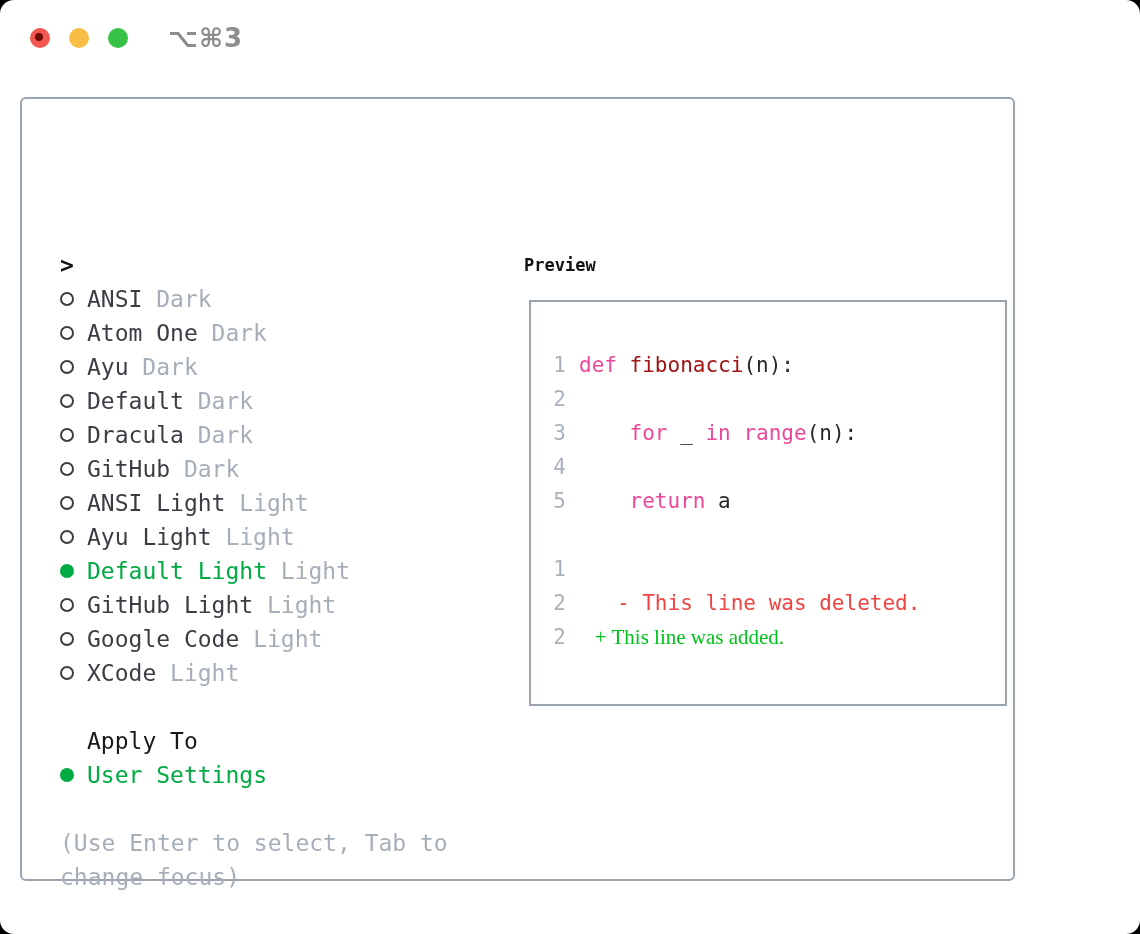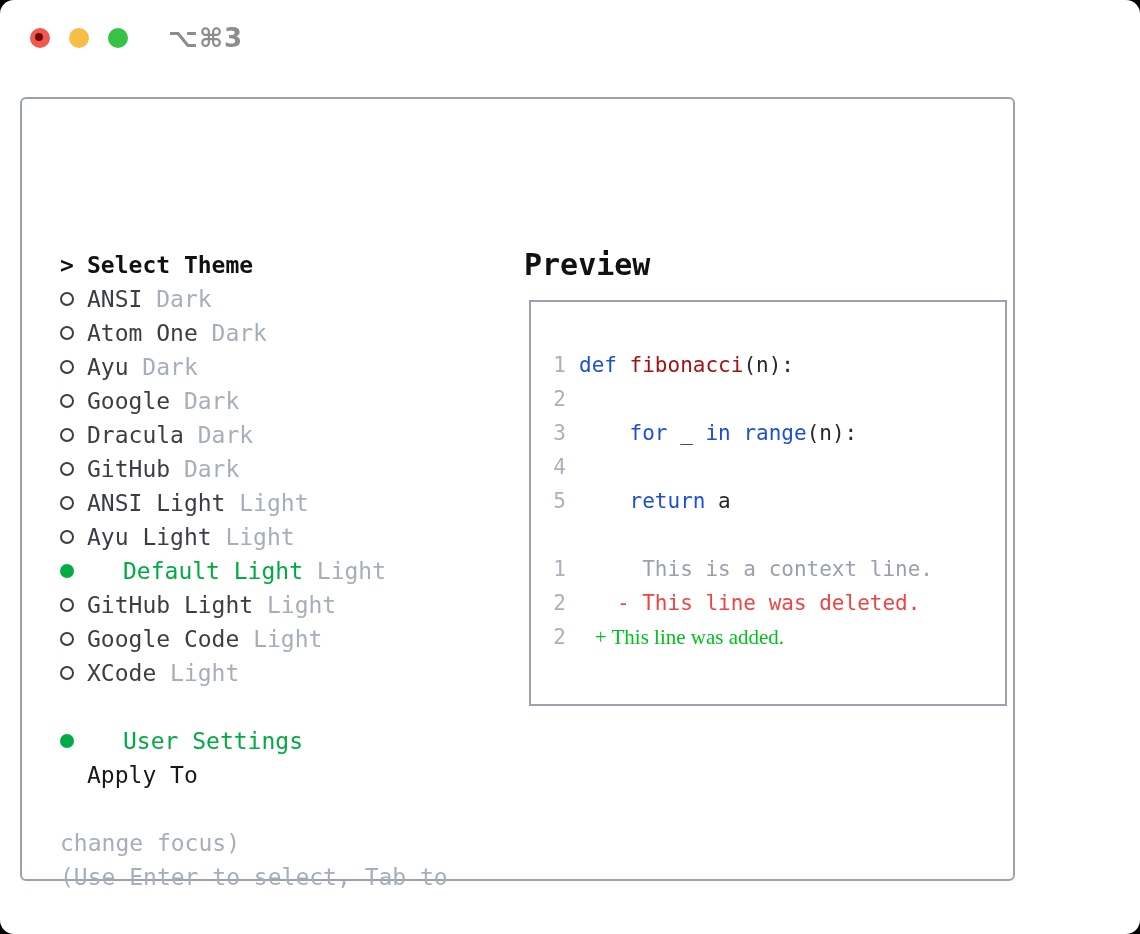--- a/index.html
+++ b/index.html
@@ -19,33 +19,33 @@
   .main-box{position:absolute;left:20px;top:97px;width:991px;height:780px;border:2px solid #9aa3ad;border-radius:6px;background:#fff;}
 
   
   .left-panel{position:absolute;left:38px;top:149px;font-size:23px;line-height:34px;color:#3a3e44;}
   .row{height:34px;display:flex;align-items:center;white-space:pre;}
   .row .cursor{display:inline-block;width:27px;font-weight:bold;color:#111;}
   .row.hdr{font-weight:bold;color:#111;}
   .bullet{display:inline-flex;align-items:center;width:27px;}
   .circle{width:10px;height:10px;border:2px solid #3a3e44;border-radius:50%;display:inline-block;}
   .row.selected .circle{background:#00ab43;border-color:#00ab43;}
-  .row.selected .t-name,.row.selected .opt-label{color:#00ab43;margin-left:36px;}
+  .row.selected .t-name,.row.selected .opt-label{color:#00ab43;}
   .t-var{color:#a6aeb8;margin-left:13.8px;}
   .apply-hdr{color:#16181b;margin-left:27px;}
   .spacer{height:34px;}
   .hint{color:#a6aeb8;}
 
   
-  .preview-label{position:absolute;left:502px;top:149px;height:34px;line-height:34px;font-size:30px;font-weight:bold;color:#111;}
+  .preview-label{position:absolute;left:502px;top:149px;height:34px;line-height:34px;font-size:17px;font-weight:bold;color:#111;}
   .preview-box{position:absolute;left:507px;top:201px;width:474px;height:402px;border:2px solid #9aa3ad;background:#fff;overflow:hidden;}
   .codepane{padding:46px 0 0 21px;font-size:21px;line-height:34px;}
   .code-line{height:34px;display:flex;align-items:center;white-space:pre;color:#26282c;}
   .gutter{display:inline-block;width:14px;text-align:right;margin-right:13px;color:#a9b1bc;flex:none;}
-  .kw{color:#1d4ed8;}
+  .kw{color:#ec4899;}
   .fn{color:#a31313;}
   .pl{color:#26282c;}
   .ctx{color:#9aa1aa;}
   .del{color:#ef4444;}
   .add{color:#00c21d;font-family:Liberation Serif, serif;}
 </style>
 </head>
 <body>
 
 <div class="window">
@@ -55,34 +55,34 @@
     <span class="light yellow"></span>
     <span class="light green"></span>
   </div>
   <div class="title-shortcut">⌥⌘3</div>
 
   <div class="main-box">
 
     <div class="left-panel">
 
       <div class="row hdr">
-        <span class="cursor">&gt;</span><span>Select Theme</span>
+        <span class="cursor">&gt;</span>
       </div>
 
       <div class="row">
         <span class="bullet"><span class="circle"></span></span><span class="t-name">ANSI</span><span class="t-var">Dark</span>
       </div>
       <div class="row">
         <span class="bullet"><span class="circle"></span></span><span class="t-name">Atom One</span><span class="t-var">Dark</span>
       </div>
       <div class="row">
         <span class="bullet"><span class="circle"></span></span><span class="t-name">Ayu</span><span class="t-var">Dark</span>
       </div>
       <div class="row">
-        <span class="bullet"><span class="circle"></span></span><span class="t-name">Google</span><span class="t-var">Dark</span>
+        <span class="bullet"><span class="circle"></span></span><span class="t-name">Default</span><span class="t-var">Dark</span>
       </div>
       <div class="row">
         <span class="bullet"><span class="circle"></span></span><span class="t-name">Dracula</span><span class="t-var">Dark</span>
       </div>
       <div class="row">
         <span class="bullet"><span class="circle"></span></span><span class="t-name">GitHub</span><span class="t-var">Dark</span>
       </div>
       <div class="row">
         <span class="bullet"><span class="circle"></span></span><span class="t-name">ANSI Light</span><span class="t-var">Light</span>
       </div>
@@ -97,29 +97,29 @@
       </div>
       <div class="row">
         <span class="bullet"><span class="circle"></span></span><span class="t-name">Google Code</span><span class="t-var">Light</span>
       </div>
       <div class="row">
         <span class="bullet"><span class="circle"></span></span><span class="t-name">XCode</span><span class="t-var">Light</span>
       </div>
 
       <div class="spacer"></div>
 
+      <div class="row apply-hdr">Apply To</div>
       <div class="row selected">
         <span class="bullet"><span class="circle"></span></span><span class="opt-label">User Settings</span>
       </div>
-      <div class="row apply-hdr">Apply To</div>
 
       <div class="spacer"></div>
 
+      <div class="row hint">(Use Enter to select, Tab to</div>
       <div class="row hint">change focus)</div>
-      <div class="row hint">(Use Enter to select, Tab to</div>
     </div>
 
     <div class="preview-label">Preview</div>
 
     <div class="preview-box">
       <div class="codepane">
 
         <div class="code-line">
           <span class="gutter">1</span><span class="kw">def </span><span class="fn">fibonacci</span><span class="pl">(n):</span>
         </div>
@@ -132,21 +132,21 @@
         <div class="code-line">
           <span class="gutter">4</span>
         </div>
         <div class="code-line">
           <span class="gutter">5</span><span class="pl">    </span><span class="kw">return</span><span class="pl"> a</span>
         </div>
 
         <div class="spacer"></div>
 
         <div class="code-line">
-          <span class="gutter">1</span><span class="ctx">     This is a context line.</span>
+          <span class="gutter">1</span>
         </div>
         <div class="code-line">
           <span class="gutter">2</span><span class="del">   - This line was deleted.</span>
         </div>
         <div class="code-line">
           <span class="gutter">2</span><span class="add">   + This line was added.</span>
         </div>
 
       </div>
     </div>

